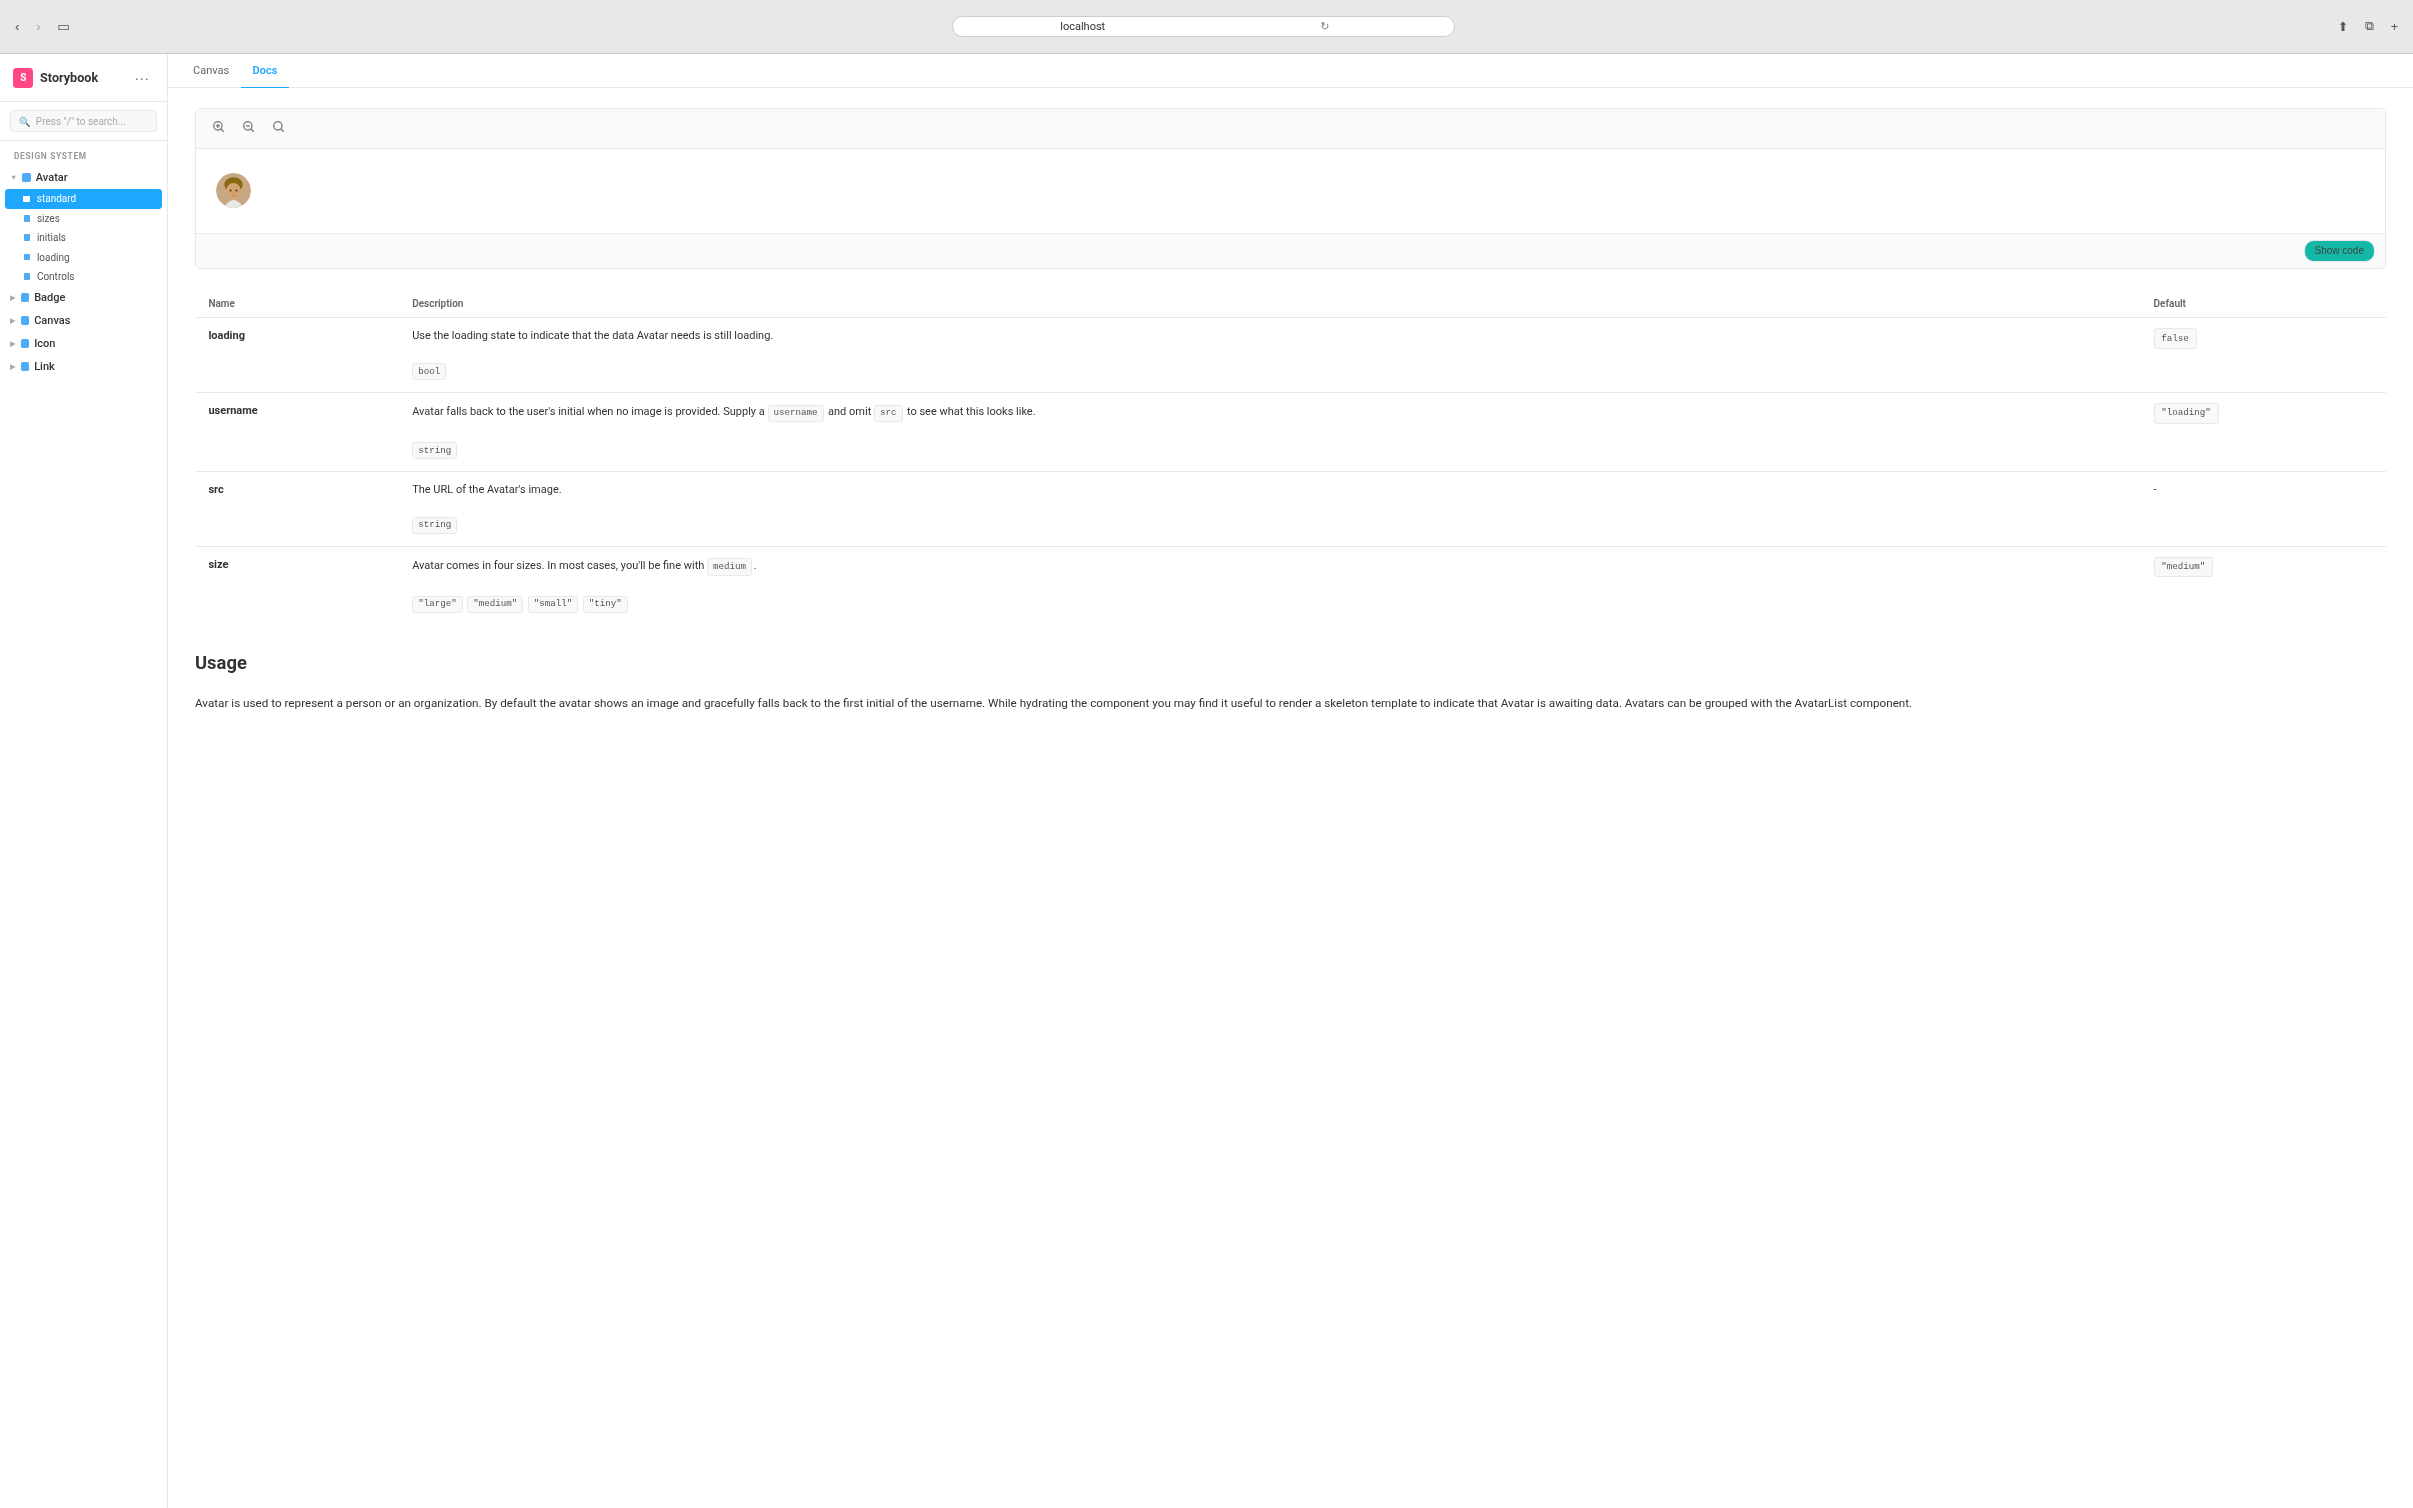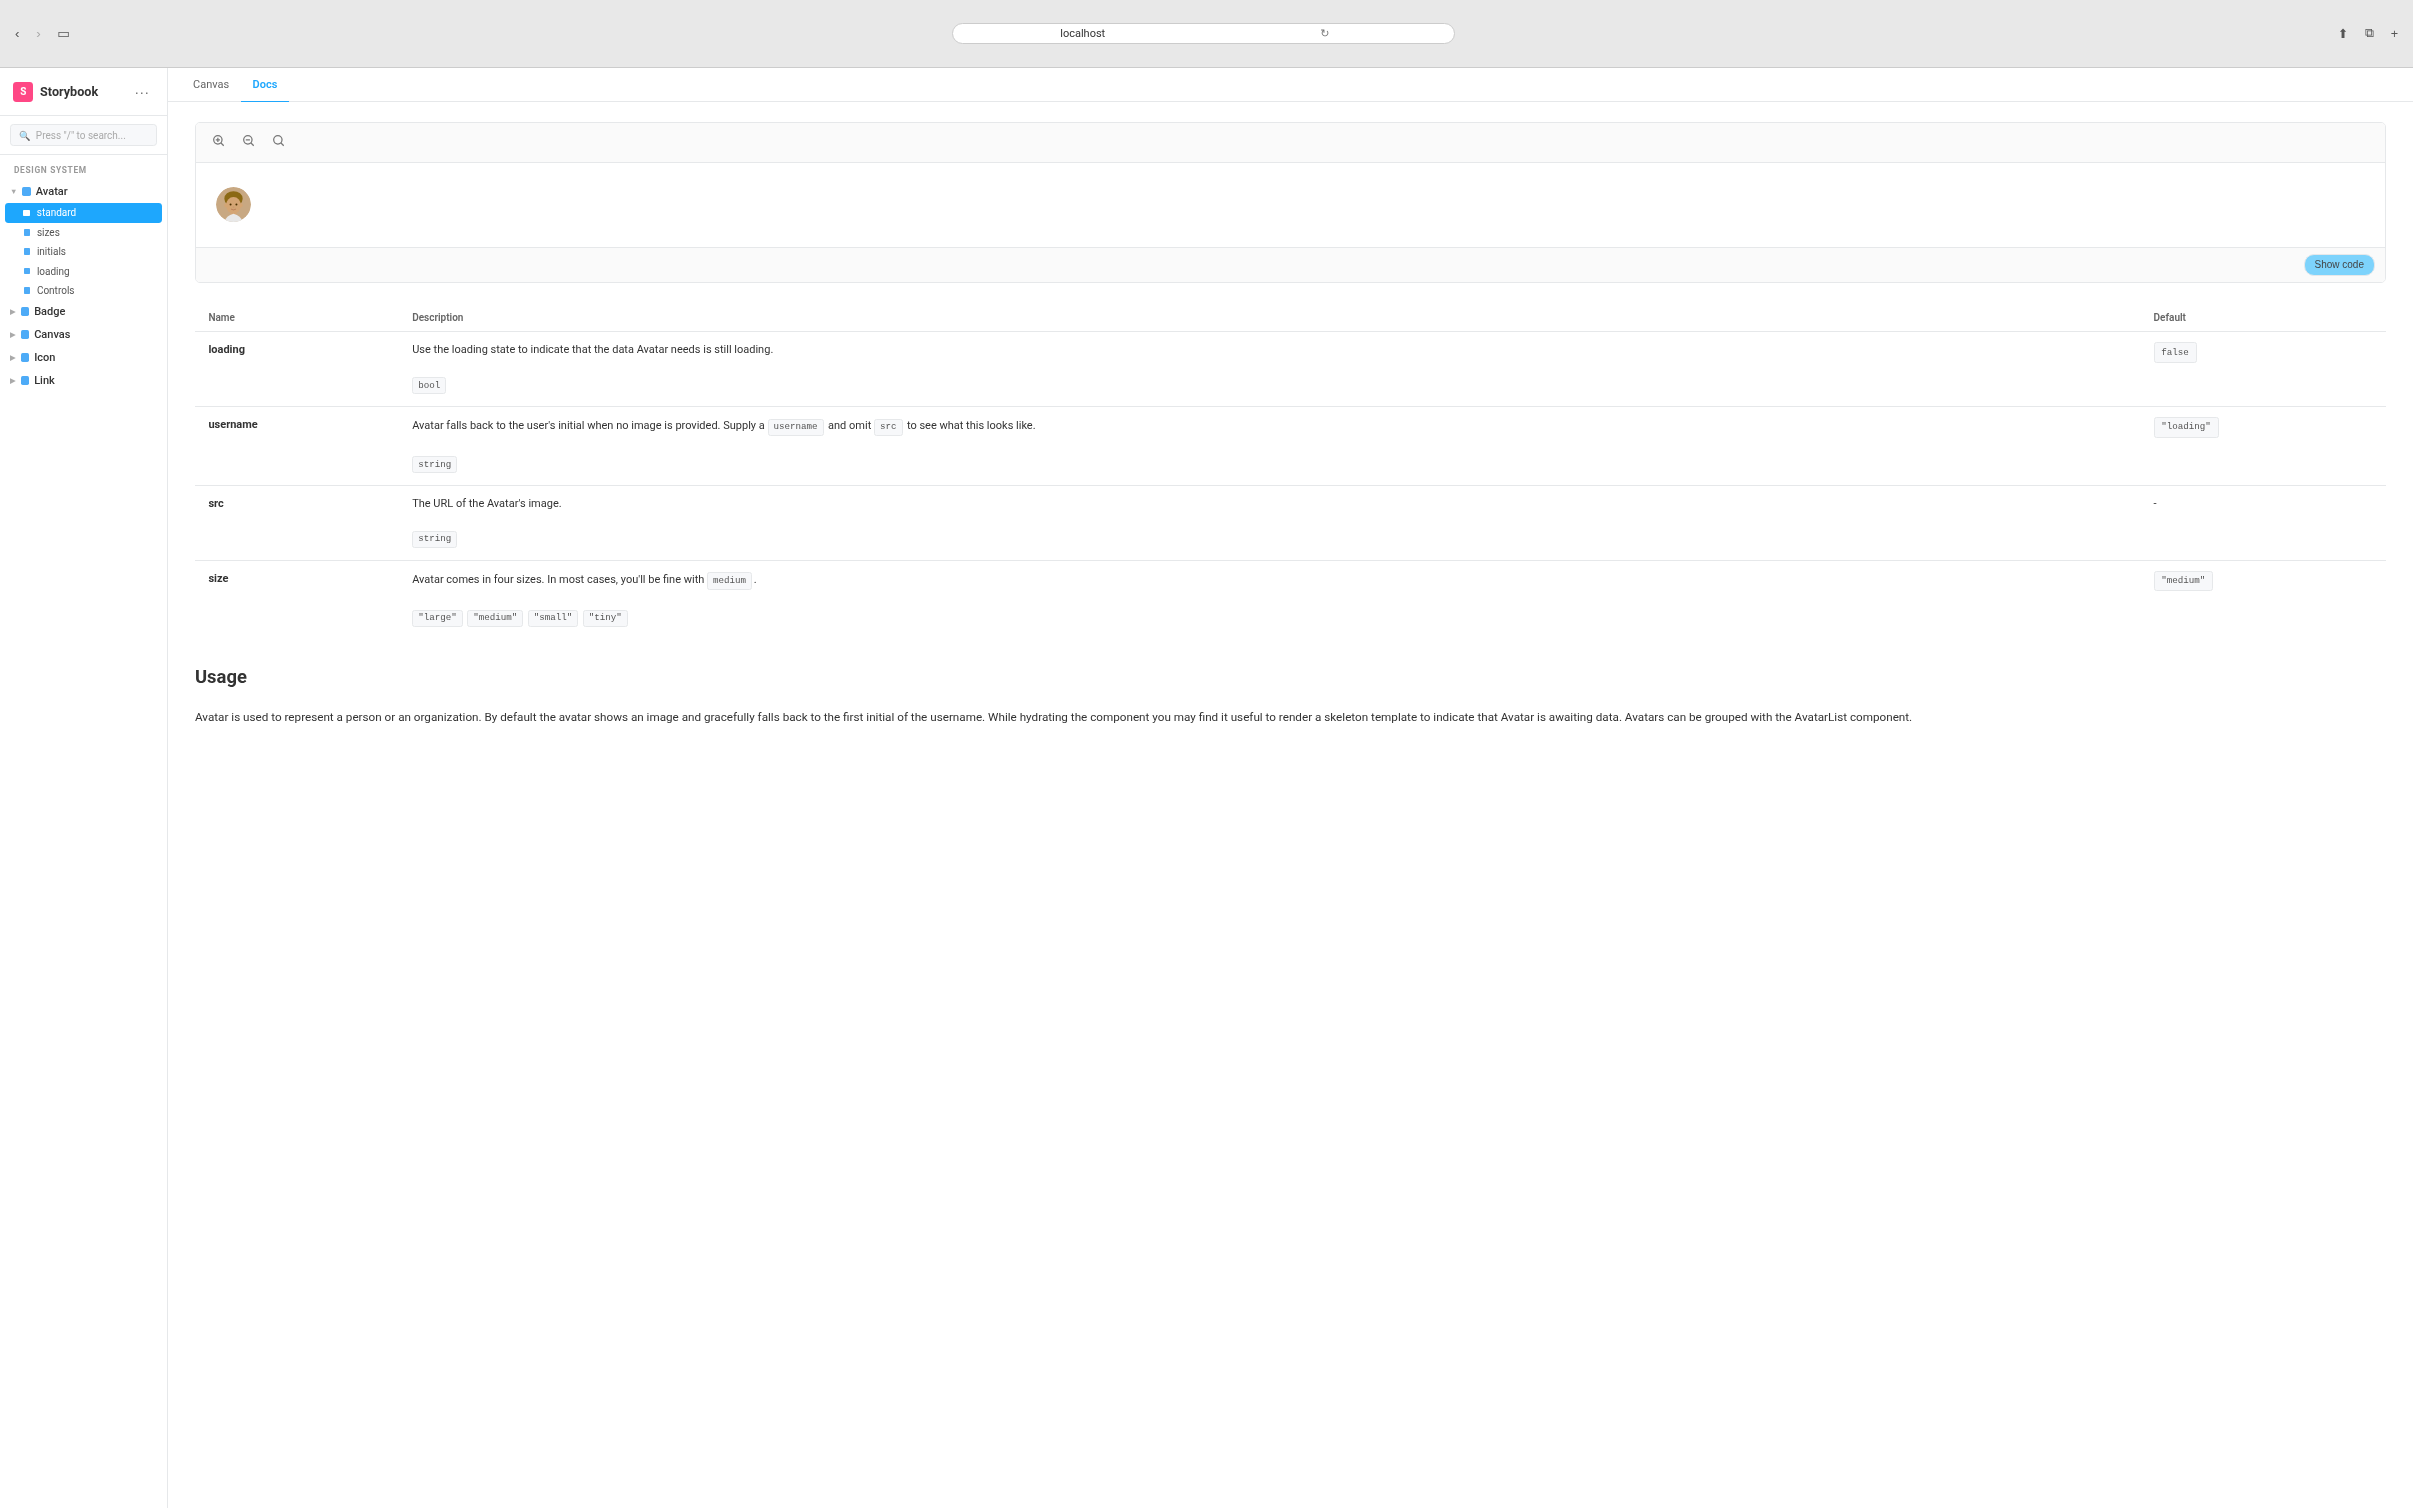--- a/index.html
+++ b/index.html
@@ -2,21 +2,21 @@
 <html style="font-size:13.4px"><head>
   <meta charset="utf-8">
   <style>
     * { box-sizing: border-box; margin: 0; padding: 0; }
     body { font-family: -apple-system, BlinkMacSystemFont, 'Segoe UI', Roboto, sans-serif; background: #f6f9fc; display: flex; flex-direction: column; height: 100vh; overflow: hidden; }
 
     
     .browser-chrome { background: #e8e8e8; padding: 6.7px 10px; display: flex; align-items: center; gap: 6.7px; border-bottom: 0.8px solid #ccc; min-height: 37px; }
     .browser-nav-btn { background: none; border: none; cursor: pointer; color: #555; font-size: 13.4px; padding: 3.4px 5px; border-radius: 3.4px; }
     .browser-nav-btn.disabled { color: #aaa; cursor: default; }
-    .browser-address-bar { flex: 1; max-width: 503px; margin: 16px auto; background: white; border: 0.8px solid #ccc; border-radius: 17px; padding: 3.4px 11.7px; display: flex; align-items: center; justify-content: flex-end; gap: 6.7px; font-size: 11px; color: #333; }
+    .browser-address-bar { flex: 1; max-width: 503px; margin: 9px auto; background: white; border: 0.8px solid #ccc; border-radius: 17px; padding: 3.4px 11.7px; display: flex; align-items: center; justify-content: flex-end; gap: 6.7px; font-size: 11px; color: #333; }
     .browser-address-bar span { flex: 1; text-align: center; }
     .browser-action-btn { background: none; border: none; cursor: pointer; color: #555; font-size: 12.6px; padding: 3.4px 5px; border-radius: 3.4px; }
 
     
     .app { display: flex; flex: 1; overflow: hidden; }
 
     
     .sidebar { width: 168px; background: white; border-right: 0.8px solid #e6e8ea; display: flex; flex-direction: column; overflow-y: auto; }
     .sidebar-header { padding: 11.7px 13.4px; display: flex; align-items: center; justify-content: space-between; border-bottom: 0.8px solid #e6e8ea; }
     .sidebar-logo { display: flex; align-items: center; gap: 6.7px; font-size: 12.6px; font-weight: 700; color: #333; }
@@ -45,21 +45,21 @@
     
     .docs-intro { font-size: 11.7px; line-height: 1.6; color: #333; margin-bottom: 20px; }
     .docs-intro strong, .docs-intro b { font-weight: 700; }
 
     
     .preview-box { border: 0.8px solid #e6e8ea; border-radius: 5px; margin-bottom: 20px; overflow: hidden; }
     .preview-toolbar { padding: 8.4px 11.7px; display: flex; align-items: center; gap: 8.4px; border-bottom: 0.8px solid #e6e8ea; background: #fafafa; }
     .preview-toolbar-btn { background: none; border: none; cursor: pointer; color: #777; font-size: 13.4px; padding: 2.5px 4.2px; border-radius: 2.5px; }
     .preview-area { padding: 20px; background: white; min-height: 84px; display: flex; align-items: center; }
     .preview-footer { display: flex; justify-content: flex-end; padding: 6.7px 10px; background: #fafafa; border-top: 0.8px solid #e6e8ea; }
-    .show-code-btn { background: #7dd3fc; border: 0.8px solid #e6e8ea; border-radius: 10px; padding: 4.2px 10px; font-size: 10px; color: #444; cursor: pointer; }
+    .show-code-btn { background: #14b8a6; border: 0.8px solid #e6e8ea; border-radius: 10px; padding: 4.2px 10px; font-size: 10px; color: #444; cursor: pointer; }
 
     
     .props-table { width: 100%; border-collapse: collapse; margin-bottom: 27px; font-size: 11px; }
     .props-table th { text-align: left; padding: 8.4px 13.4px; font-size: 10px; font-weight: 600; color: #666; border-bottom: 0.8px solid #e6e8ea; background: white; }
     .props-table td { padding: 10px 13.4px; border-bottom: 0.8px solid #e6e8ea; vertical-align: top; color: #333; line-height: 1.5; }
     .props-table tr:last-child td { border-bottom: none; }
     .prop-name { font-weight: 700; font-size: 11px; }
     .code-badge { display: inline-block; background: #f7f8fa; border: 0.8px solid #e6e8ea; border-radius: 2.5px; padding: 0.8px 5px; font-family: 'Courier New', monospace; font-size: 9.2px; color: #555; margin: 1.7px 1.7px 1.7px 0; }
     .default-badge { display: inline-block; background: #f7f8fa; border: 0.8px solid #e6e8ea; border-radius: 2.5px; padding: 2.5px 6.7px; font-family: 'Courier New', monospace; font-size: 9.2px; color: #555; white-space: nowrap; }
 

